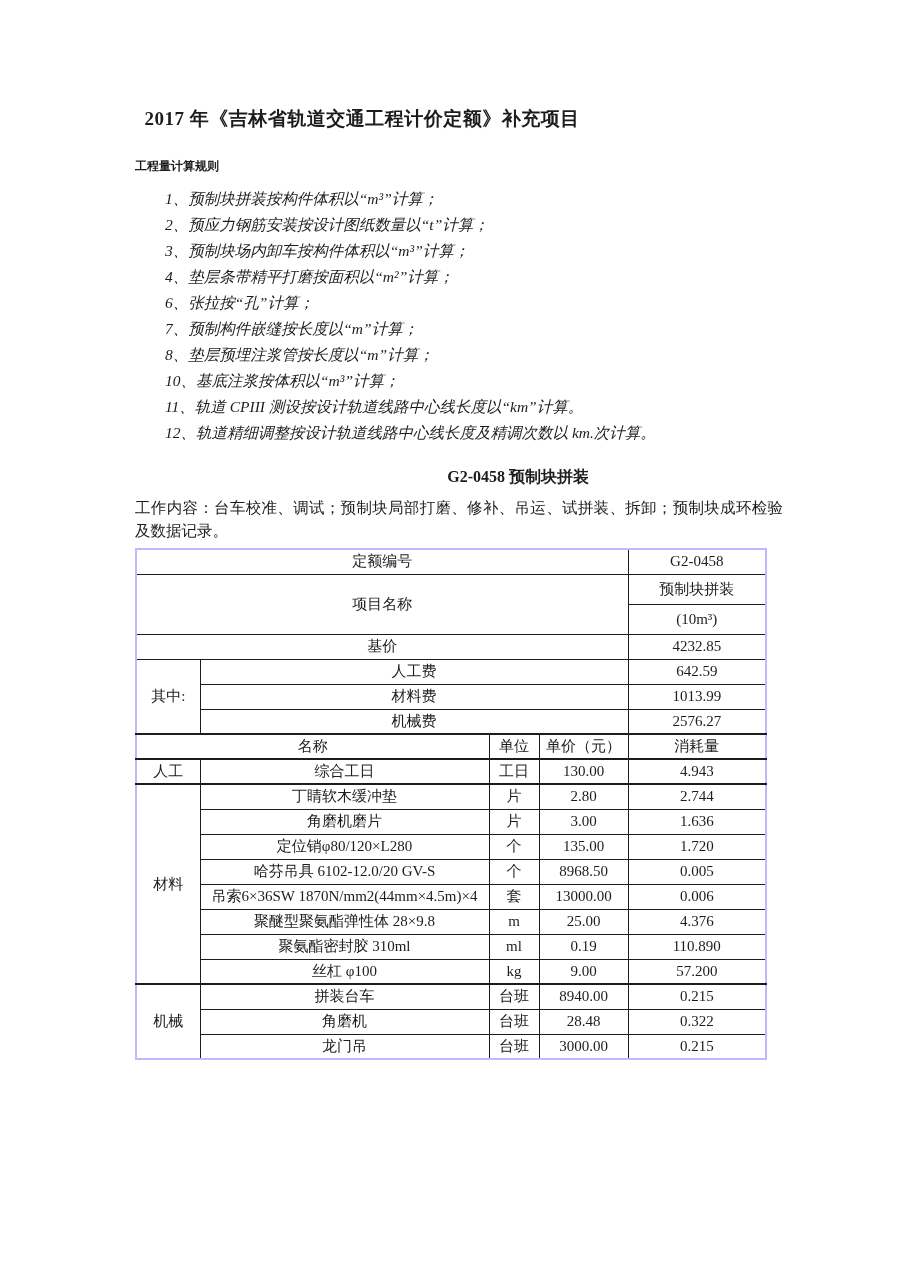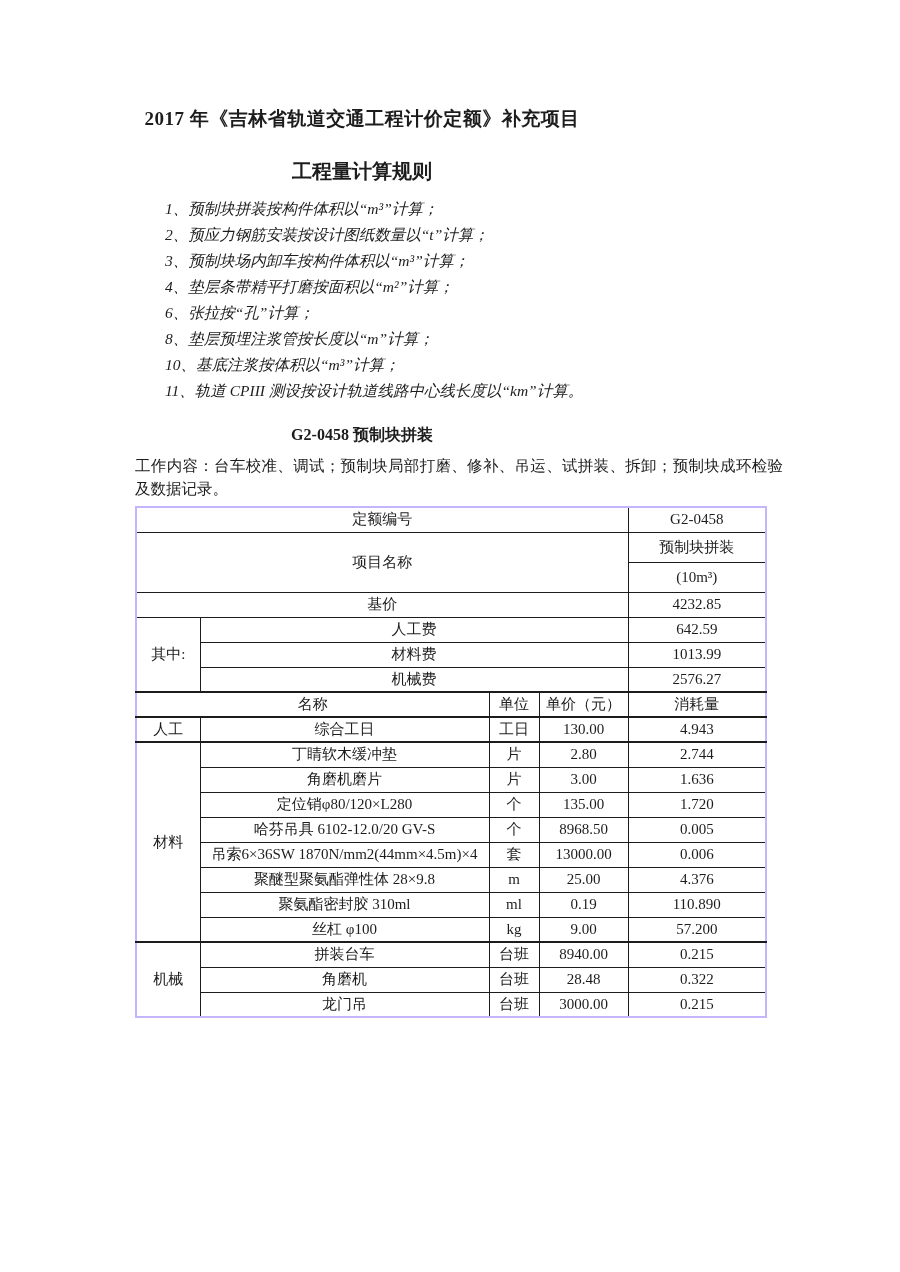--- a/index.html
+++ b/index.html
@@ -14,34 +14,34 @@
   .page { padding: 106px 135px 0 135px; width: 724px; }
 
   .doc-title {
     text-align: center;
     font-size: 19px;
     font-weight: bold;
     letter-spacing: 0.5px;
     margin-bottom: 26px;
   }
   .rules-heading {
-    text-align: center;
-    font-size: 20px;
+    text-align: left;
+    font-size: 12px;
     font-weight: bold;
     margin-bottom: 11px;
   }
   .rules { padding-left: 30px; }
   .rule-item {
     font-size: 15.5px;
     line-height: 26px;
     white-space: nowrap;
     font-style: italic;
   }
   .section-heading {
-    text-align: center;
+    text-align: right;
     font-size: 16px;
     font-weight: bold;
     margin-top: 21px;
     margin-bottom: 8px;
   }
   .work-content {
     font-size: 15.5px;
     line-height: 23px;
     text-align: justify;
     width: 648px;
@@ -80,23 +80,25 @@
   <div class="doc-title">2017 年《吉林省轨道交通工程计价定额》补充项目</div>
 
   <div class="rules-heading">工程量计算规则</div>
 
   <div class="rules">
     <div class="rule-item">1、预制块拼装按构件体积以“m³”计算；</div>
     <div class="rule-item">2、预应力钢筋安装按设计图纸数量以“t”计算；</div>
     <div class="rule-item">3、预制块场内卸车按构件体积以“m³”计算；</div>
     <div class="rule-item">4、垫层条带精平打磨按面积以“m²”计算；</div>
     <div class="rule-item">6、张拉按“孔”计算；</div>
+    <div class="rule-item">7、预制构件嵌缝按长度以“m”计算；</div>
     <div class="rule-item">8、垫层预埋注浆管按长度以“m”计算；</div>
     <div class="rule-item">10、基底注浆按体积以“m³”计算；</div>
     <div class="rule-item">11、轨道 CPIII 测设按设计轨道线路中心线长度以“km”计算。</div>
+    <div class="rule-item">12、轨道精细调整按设计轨道线路中心线长度及精调次数以 km.次计算。</div>
   </div>
 
   <div class="section-heading">G2-0458 预制块拼装</div>
 
   <div class="work-content">工作内容：台车校准、调试；预制块局部打磨、修补、吊运、试拼装、拆卸；预制块成环检验及数据记录。</div>
 
   <table class="quota">
     <colgroup>
       <col class="c-cat">
         <col class="c-name">

